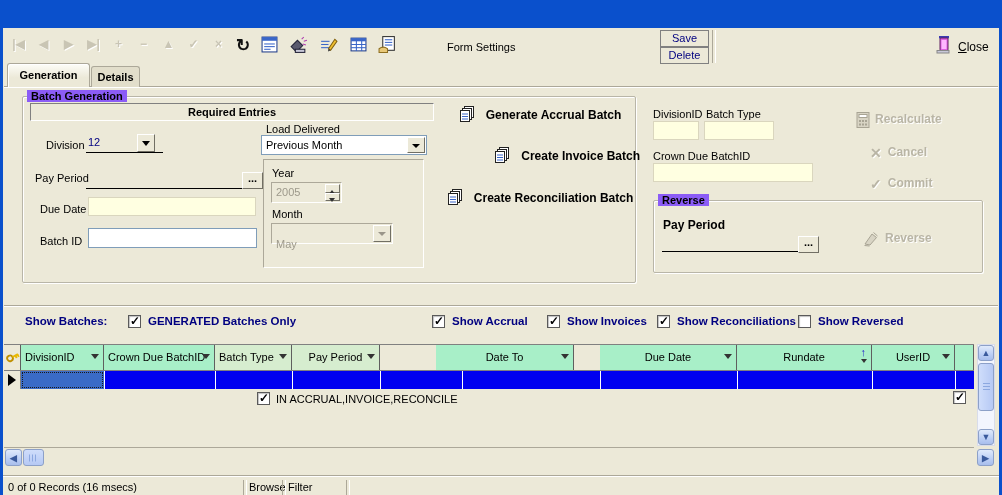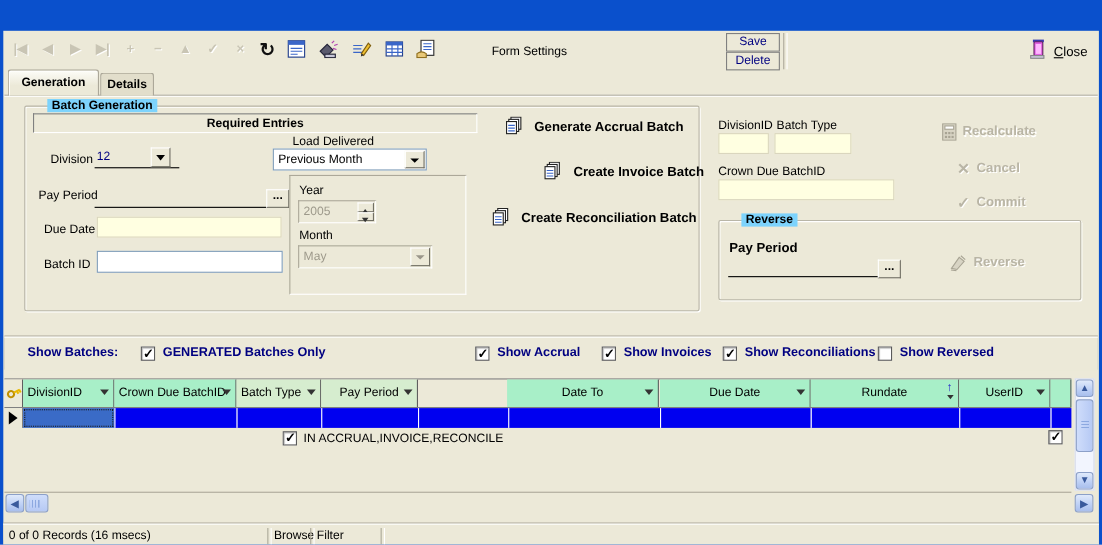--- a/index.html
+++ b/index.html
@@ -50,21 +50,21 @@
   
   .tab{box-sizing:border-box;border:1px solid #ACA899;border-bottom:none;border-radius:3px 3px 0 0;background:#ECE9D8;
     text-align:center;font-weight:bold;}
   .tab.active{left:7px;top:63px;width:83px;height:24px;line-height:23px;box-shadow:inset 1px 1px 0 #fff;z-index:3;
     background:linear-gradient(180deg,#FDFDF8,#ECE9D8 60%);}
   .tab.inactive{left:91px;top:66px;width:49px;height:21px;line-height:20px;background:#E2DECB;z-index:2;}
   .tabpage-line{left:4px;top:86px;width:994px;height:1px;background:#fff;border-top:1px solid #ACA899;z-index:1;}
 
   
   .grp{box-sizing:border-box;border:1px solid #B9B6A8;border-radius:2px;box-shadow:1px 1px 0 #fff inset, 1px 1px 0 #fff;}
-  .grp-title{position:absolute;top:-7px;left:20px;background:#7dd3fc;padding:0 4px;font-weight:bold;}
+  .grp-title{position:absolute;top:-7px;left:4px;background:#8b5cf6;padding:0 4px;font-weight:bold;}
   .gen-grp{left:22px;top:96px;width:614px;height:187px;}
   .act-grp{left:645px;top:96px;width:341px;height:187px;}
   .rev-grp{left:653px;top:200px;width:330px;height:73px;}
 
   .req-hdr{left:30px;top:103px;width:404px;height:18px;box-sizing:border-box;text-align:center;font-weight:bold;line-height:17px;
     border:1px solid;border-color:#808080 #fff #fff #808080;background:#ECE9D8;}
 
   .lbl{white-space:nowrap;}
   .uline{border-bottom:1px solid #000;}
   .cream{background:#FFFFE1;border:1px solid #DAD6BE;box-sizing:border-box;}
@@ -223,37 +223,37 @@
   <div class="abs uline" style="left:86px;top:171px;width:156px;height:17px;"></div>
   <div class="abs dots-btn" style="left:242px;top:172px;">...</div>
 
   <span class="abs lbl" style="left:40px;top:203px;">Due Date</span>
   <div class="abs cream" style="left:88px;top:197px;width:168px;height:19px;padding:2px 3px;"></div>
 
   <span class="abs lbl" style="left:40px;top:235px;">Batch ID</span>
   <div class="abs sunken-input" style="left:88px;top:228px;width:169px;height:20px;padding:3px;"></div>
 
   <span class="abs lbl" style="left:266px;top:123px;">Load Delivered</span>
-  <div class="abs combo" style="left:248px;top:135px;width:140px;height:20px;">
+  <div class="abs combo" style="left:261px;top:135px;width:166px;height:20px;">
     <span class="val">Previous Month</span>
     <span class="ddbtn"></span>
   </div>
 
   <div class="abs panel-sunken" style="left:263px;top:159px;width:161px;height:109px;background:#ECE9D8;"></div>
   <span class="abs lbl" style="left:272px;top:167px;">Year</span>
   <div class="abs panel-sunken" style="left:271px;top:182px;width:71px;height:21px;background:#ECE9D8;">
     <span class="abs disabled-txt" style="left:4px;top:3px;">2005</span>
     <div class="spin">
       <div class="up"></div>
       <div class="dn"></div>
     </div>
   </div>
   <span class="abs lbl" style="left:272px;top:208px;">Month</span>
   <div class="abs panel-sunken" style="left:271px;top:223px;width:122px;height:21px;background:#ECE9D8;">
-    <span class="abs disabled-txt" style="left:4px;top:3px;">May</span>
+    <span class="abs disabled-txt" style="left:4px;top:14px;">May</span>
     <span class="ddbtn dis"></span>
   </div>
 
   <div id="action-list">
       <div class="action-btn" style="top: 106px;">
   <svg width="18" height="17" viewBox="0 0 18 17">
     <rect x="5.5" y="0.5" width="9" height="11" fill="#fff" stroke="#222"></rect>
     <rect x="3.5" y="2.5" width="9" height="11" fill="#fff" stroke="#222"></rect>
     <rect x="1.5" y="4.5" width="9" height="11" fill="#fff" stroke="#222"></rect>
     <line x1="3" y1="8" x2="9" y2="8" stroke="#3A66C8"></line>
@@ -348,21 +348,21 @@
             <line x1="8" y1="7" x2="14.5" y2="7" stroke="#E8B800" stroke-width="2"></line>
             <line x1="11.5" y1="7" x2="11.5" y2="10" stroke="#E8B800" stroke-width="2"></line>
             <line x1="14" y1="7" x2="14" y2="10" stroke="#E8B800" stroke-width="2"></line>
           </g>
         </svg>
       </div>
     <div class="gh" style="left: 17px; width: 83px; text-align: left;"><span class="gh-label">DivisionID</span><span class="gh-dd"></span></div>
         <div class="gh" style="left: 100px; width: 111px; text-align: left;"><span class="gh-label">Crown Due BatchID</span><span class="gh-dd"></span></div>
         <div class="gh tint" style="left: 211px; width: 77px; text-align: left;"><span class="gh-label">Batch Type</span><span class="gh-dd"></span></div>
         <div class="gh tint" style="left: 288px; width: 88px; text-align: center;"><span class="gh-label">Pay Period</span><span class="gh-dd"></span></div>
-        <div class="gh" style="left: 457px; width: 138px; text-align: center;"><span class="gh-label">Date To</span><span class="gh-dd"></span></div>
+        <div class="gh" style="left: 432px; width: 138px; text-align: center;"><span class="gh-label">Date To</span><span class="gh-dd"></span></div>
         <div class="gh" style="left: 596px; width: 137px; text-align: center;"><span class="gh-label">Due Date</span><span class="gh-dd"></span></div>
         <div class="gh" style="left: 733px; width: 135px; text-align: center;"><span class="gh-label">Rundate</span><span class="gh-sort">↑</span><span class="gh-sort-dn"></span></div>
         <div class="gh" style="left: 868px; width: 83px; text-align: center;"><span class="gh-label">UserID</span><span class="gh-dd"></span></div>
         <div class="gh" style="left: 951px; width: 19px;"></div>
       </div>
     <div class="grid-row" id="grid-row">
       <div class="gr-ind"></div>
     <div class="gr-cell focus" style="left: 17px; width: 83px;"></div>
         <div class="gr-cell" style="left: 100px; width: 111px;"></div>
         <div class="gr-cell" style="left: 211px; width: 77px;"></div>

